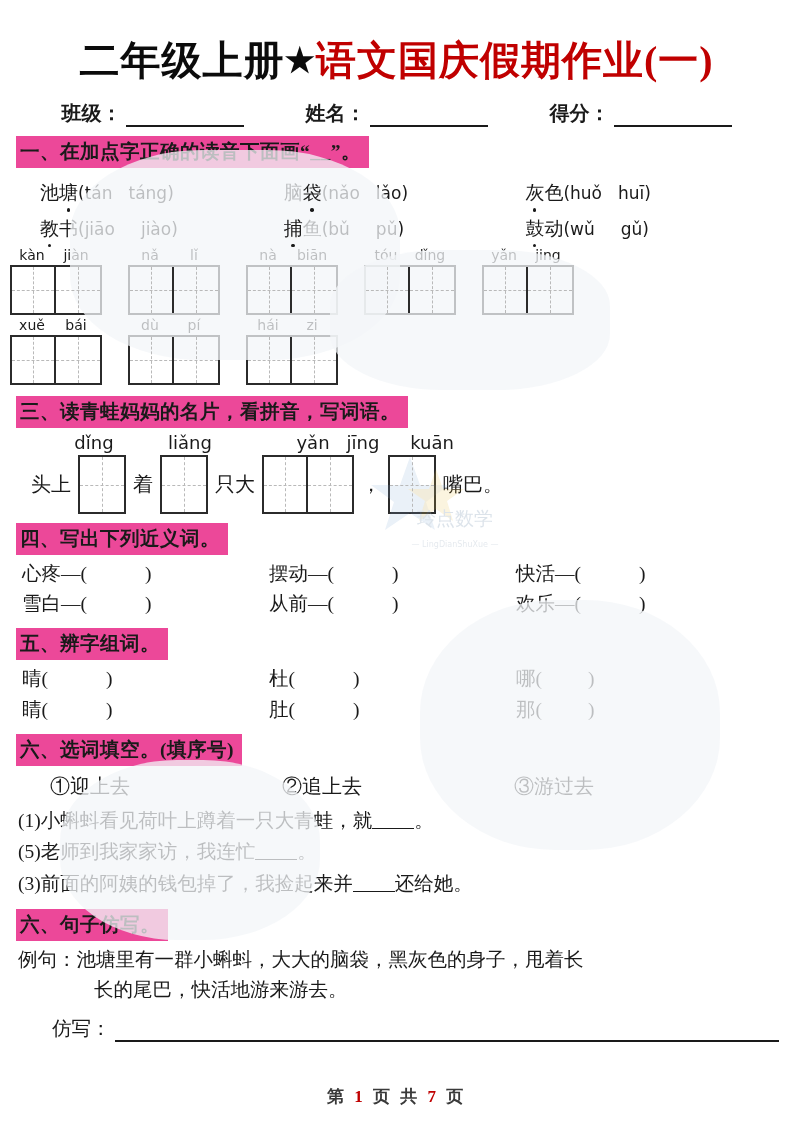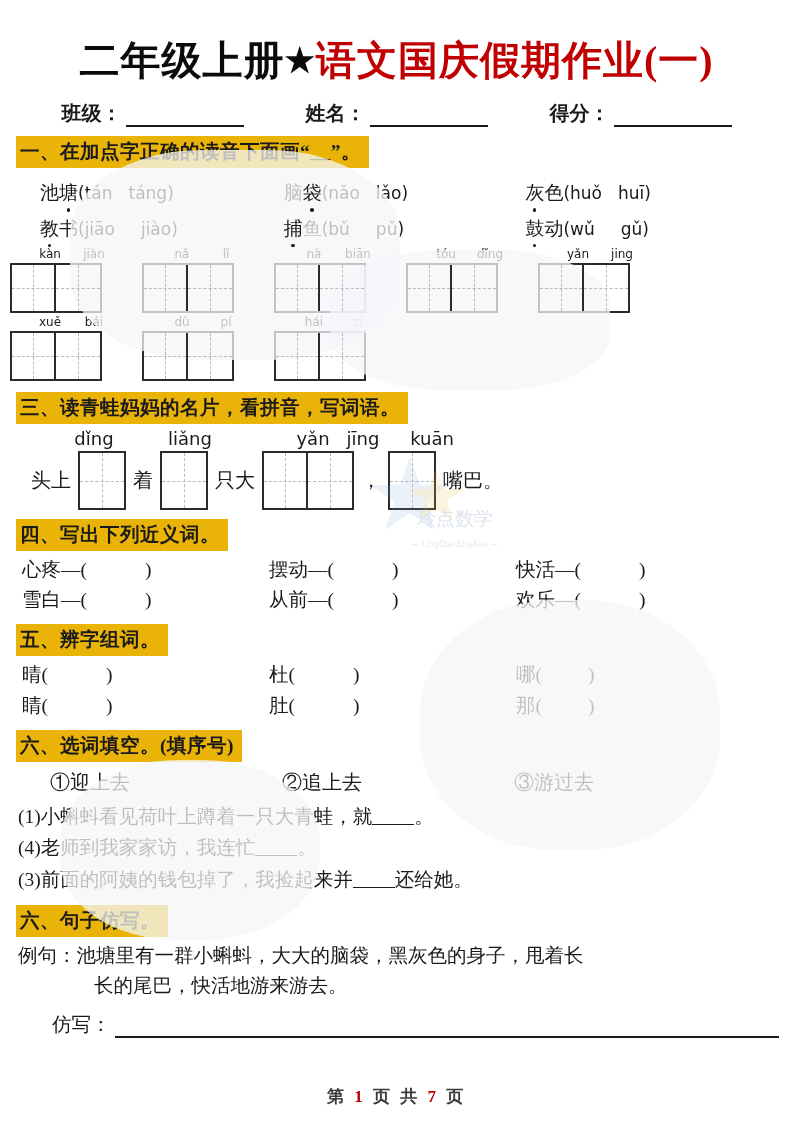--- a/index.html
+++ b/index.html
@@ -76,21 +76,21 @@
     width: 118px;
     border-bottom: 2px solid #1a1a1a;
     height: 20px;
     margin-left: 4px;
   }
   .namerow .gap { width: 38px; }
 
   
   .sec-head {
     display: inline-block;
-    background: #eab308;
+    background: #ec4899;
     font-size: 19.5px;
     font-weight: bold;
     padding: 2px 8px 3px 4px;
     margin: 9px 0 4px 16px;
     letter-spacing: .5px;
     white-space: nowrap;
   }
 
   .body-block { padding: 0 24px 0 40px; }
 
@@ -149,24 +149,23 @@
     top: 50%;
     left: 0; right: 0;
     border-top: 1px dashed #b9b9b9;
   }
 
   
   .ex2-row { display: flex; padding-left: 10px; margin-bottom: 2px; }
   .ex2-item { margin-right: 26px; }
   .ex2-py {
     font-family: "DejaVu Sans", sans-serif;
-    font-size: 12px;
+    font-size: 14px;
     display: flex;
     margin-bottom: 2px;
-    margin-left: 18px;
   }
   .ex2-py span { width: 44px; text-align: center; }
   .ex2-item .tzg .cell { width: 44px; height: 46px; }
 
   
   .ex3-py {
     display: flex;
     font-family: "DejaVu Sans", sans-serif;
     font-size: 18px;
     padding-left: 60px;
@@ -476,21 +475,21 @@
 
   
   <div class="sec-head">六、选词填空。(填序号)</div>
   <div>
     <div class="opts">
       <div class="opt">①迎上去</div>
       <div class="opt">②追上去</div>
       <div class="opt">③游过去</div>
     </div>
     <div class="qline"><span>(1)小蝌蚪看见荷叶上蹲着一只大青蛙，就</span><span class="ul-blank"></span><span>。</span></div>
-    <div class="qline"><span>(4)老师到我家家访，我连忙</span><span class="ul-blank"></span><span>。</span></div>
+    <div class="qline"><span>(5)老师到我家家访，我连忙</span><span class="ul-blank"></span><span>。</span></div>
     <div class="qline"><span>(3)前面的阿姨的钱包掉了，我捡起来并</span><span class="ul-blank"></span><span>还给她。</span></div>
   </div>
 
   
   <div class="sec-head">六、句子仿写。</div>
   <div>
     <div class="sample">
       <div><span>例句：</span><span>池塘里有一群小蝌蚪，大大的脑袋，黑灰色的身子，甩着长</span></div>
       <div class="l2">长的尾巴，快活地游来游去。</div>
     </div>

